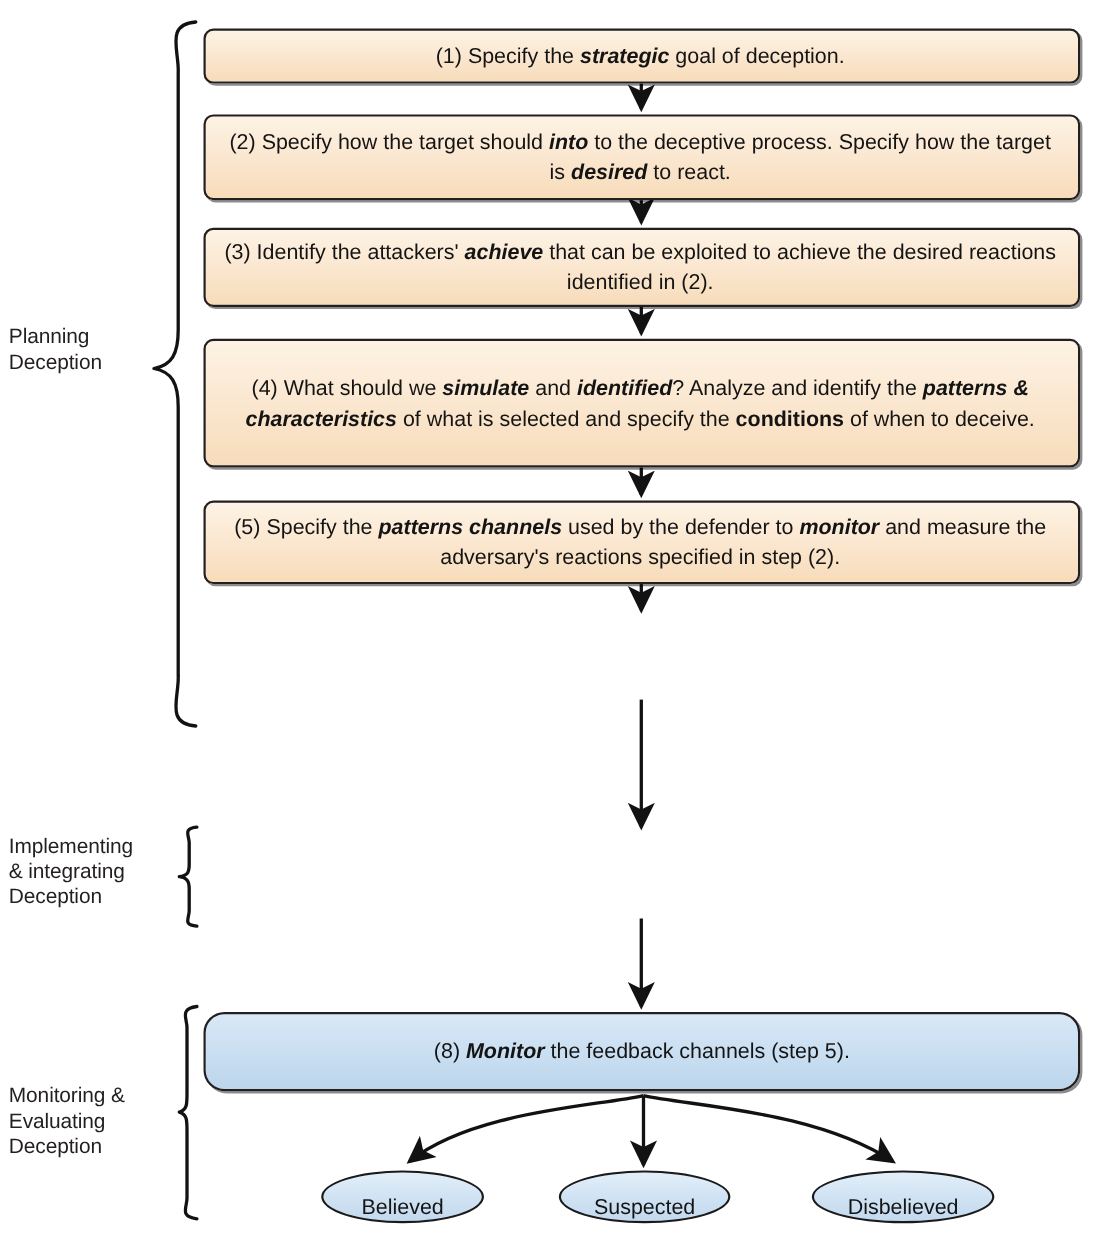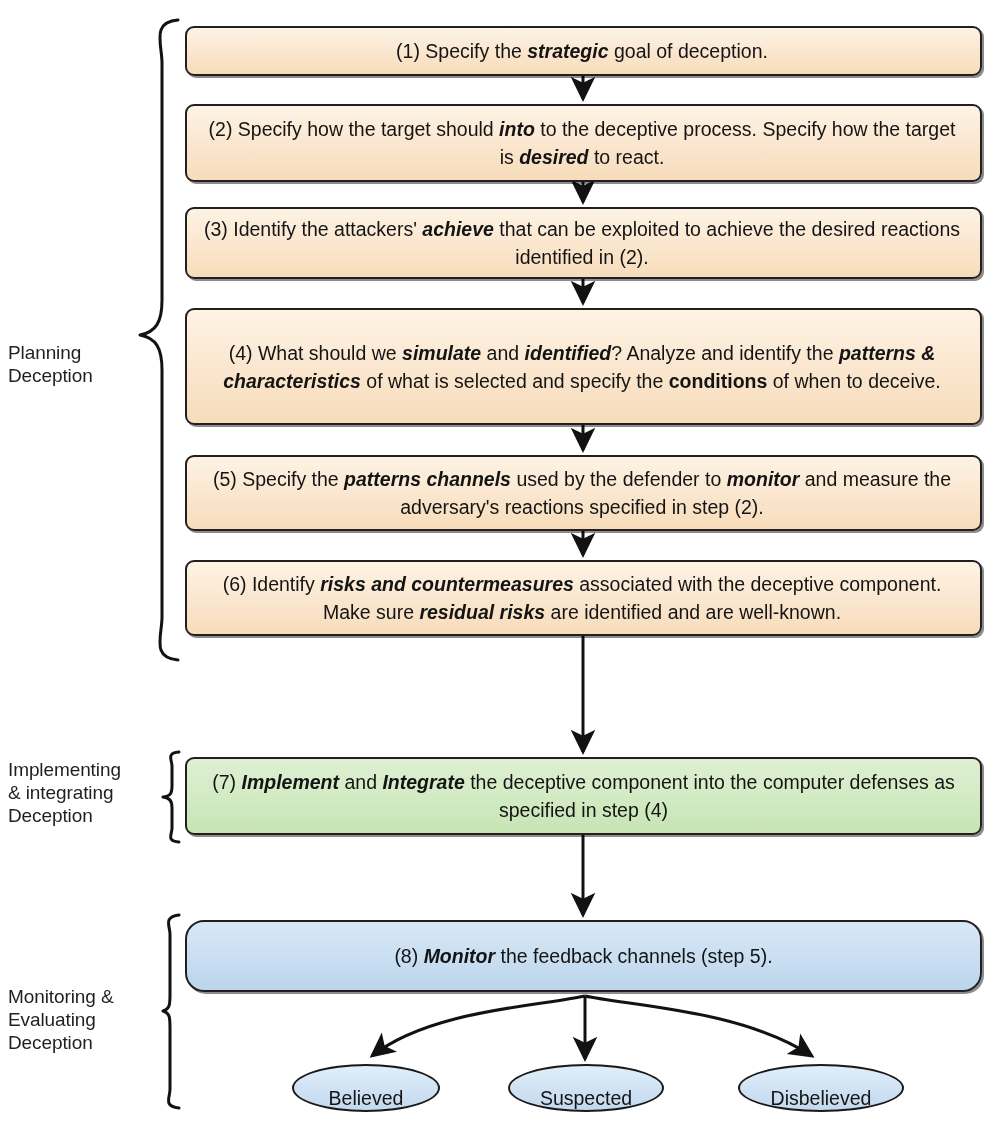--- a/index.html
+++ b/index.html
@@ -14,21 +14,21 @@
   
   .group-label{
     position:absolute;
     font-size:19px;
     line-height:23px;
     font-weight:400;
     color:#231f20;
     white-space:pre-line;
     letter-spacing:-0.1px;
   }
-  #label-planning{left:8px;top:295px;margin-top:46px;}
+  #label-planning{left:8px;top:295px;}
   #label-implementing{left:8px;top:758px;}
   #label-monitoring{left:8px;top:985px;}
 
   
   .node{
     position:absolute;
     box-sizing:border-box;
     border:2.5px solid #231f20;
     border-radius:9px;
     display:flex;
@@ -165,27 +165,21 @@
   </div>
 
   <div class="node node-orange" id="node-4">
     <span class="txt">(4) What should we <b class="em">simulate</b> and <b class="em">identified</b>? Analyze and identify the <b class="em">patterns &amp; characteristics</b> of what is selected and specify the <b class="emb">conditions</b> of when to deceive.</span>
   </div>
 
   <div class="node node-orange" id="node-5">
     <span class="txt">(5) Specify the <b class="em">patterns channels</b> used by the defender to <b class="em">monitor</b> and measure the adversary's reactions specified in step (2).</span>
   </div>
 
-  <div class="node node-orange" id="node-6">
-    <span class="txt">(6) Identify <b class="em">risks and countermeasures</b> associated with the deceptive component. Make sure <b class="em">residual risks</b> are identified and are well-known.</span>
-  </div>
 
-  <div class="node node-green" id="node-7">
-    <span class="txt">(7) <b class="em">Implement</b> and <b class="em">Integrate</b> the deceptive component into the computer defenses as specified in step (4)</span>
-  </div>
 
   <div class="node node-blue" id="node-8">
     <span class="txt">(8) <b class="em">Monitor</b> the feedback channels (step 5).</span>
   </div>
 
   <div class="ellipse" id="ellipse-believed">
     <span>Believed</span>
   </div>
   <div class="ellipse" id="ellipse-suspected">
     <span>Suspected</span>

